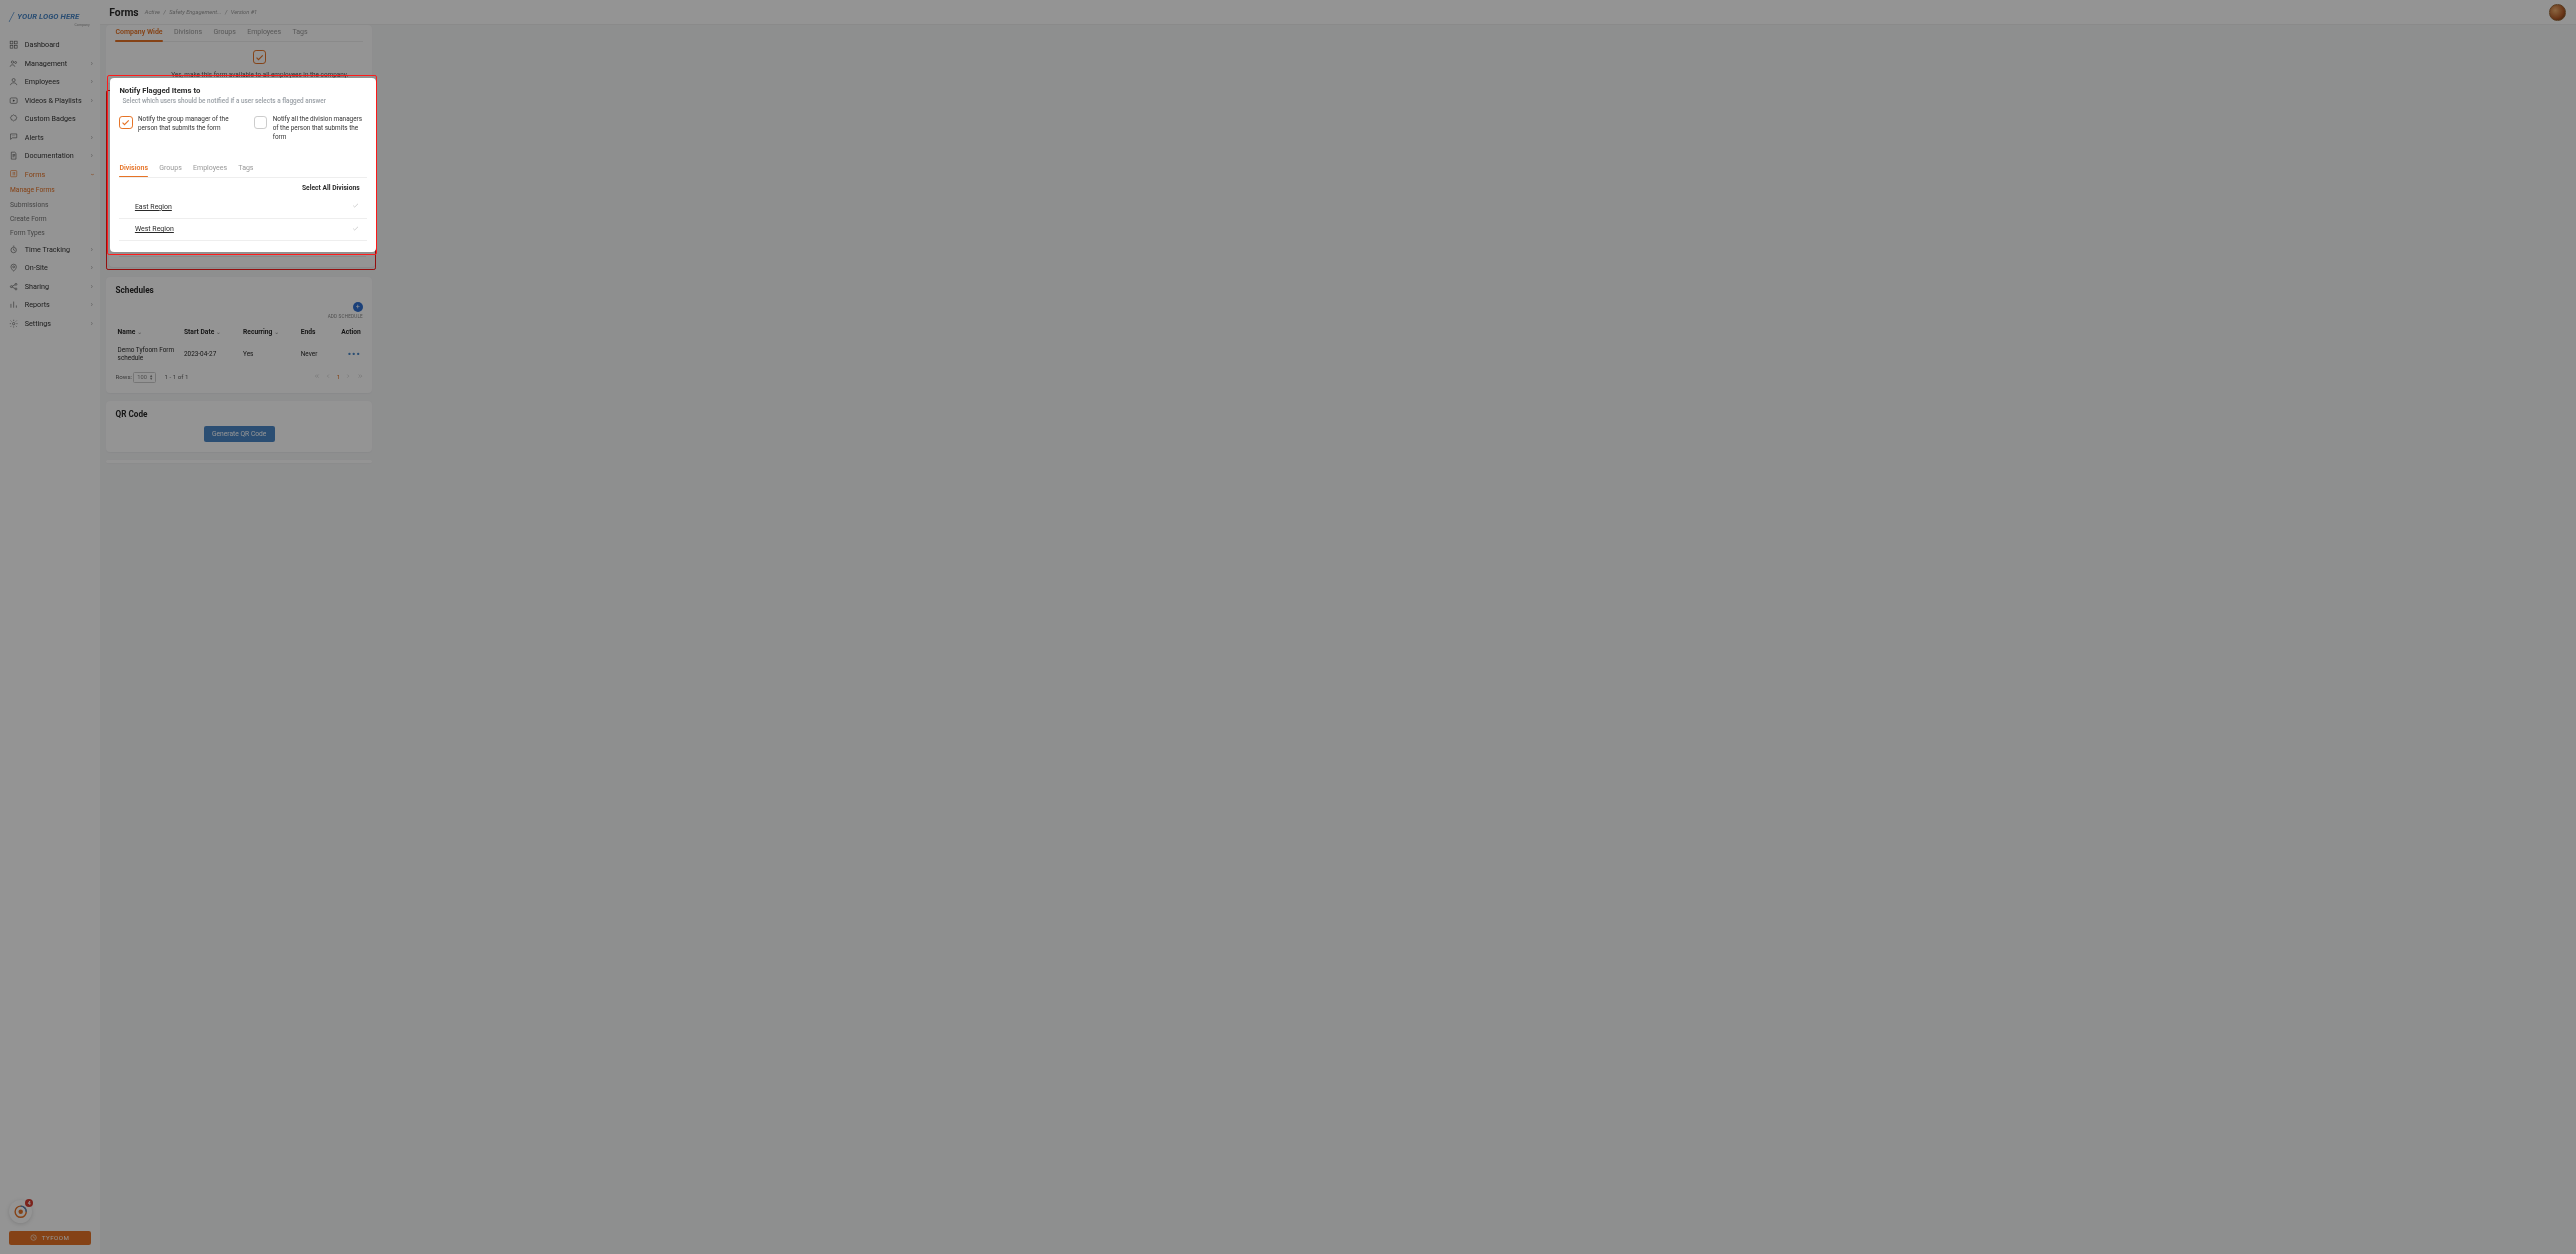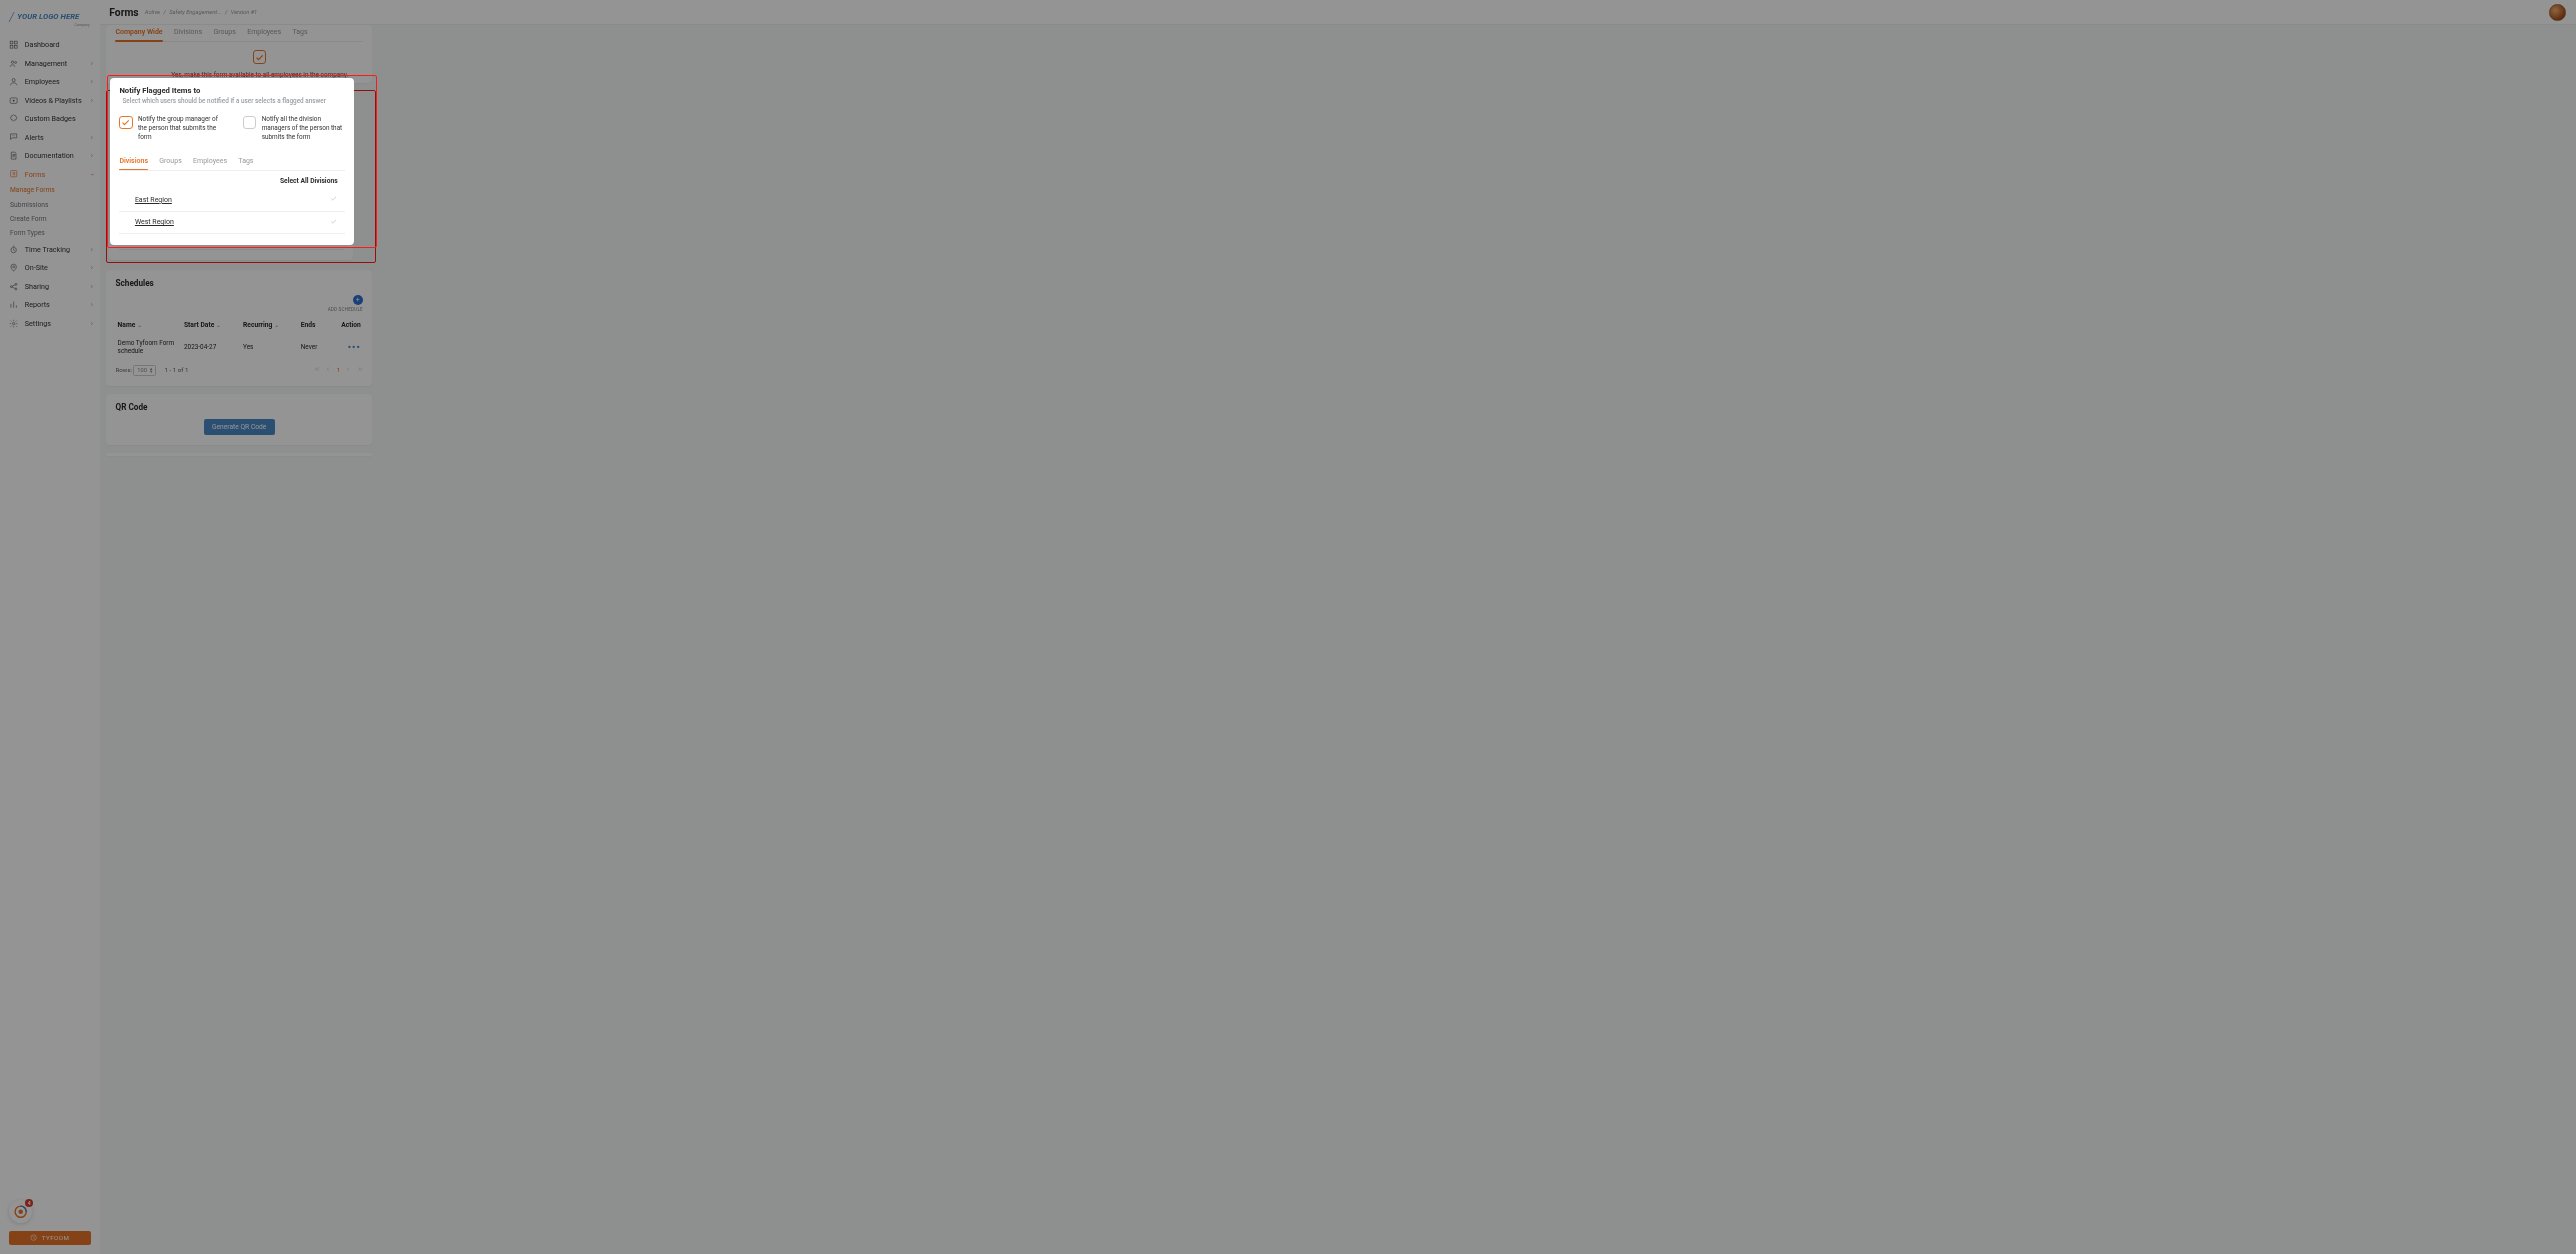--- a/index.html
+++ b/index.html
@@ -51,24 +51,24 @@
   .tab.active::after { content: ""; position: absolute; left: 0; right: 0; bottom: -0.5px; height: 1.5px; background: #e67326; border-radius: 1px; }
 
   .check-row { display: flex; align-items: center; gap: 7.2px; padding-left: 41px; flex-direction: column; }
   .checkbox { width: 13.4px; height: 13.4px; border: 1px solid #e67326; border-radius: 3.1px; display: inline-flex; align-items: center; justify-content: center; background: #fff; }
   .checkbox.unchecked { border-color: #ccc; }
   .checkbox svg { width: 9.3px; height: 9.3px; stroke: #e67326; stroke-width: 3; fill: none; }
   .check-text { font-size: 6.4px; color: #555; }
 
   
   .highlight-box { position: relative; border: 1.5px solid #ff1a1a; border-radius: 2.1px; margin-bottom: 7.2px; }
-  .card.notify { width: 244px; margin: 2.1px; margin-bottom: 2.1px; }
+  .card.notify { width: 266px; margin: 2.1px; margin-bottom: 2.1px; }
   .notify h3 { font-size: 7.7px; font-weight: 700; margin-bottom: 2.1px; }
   .notify .subtitle { font-size: 6.4px; color: #9aa0a6; font-weight: 500; margin-bottom: 9.3px; margin-left: 3.1px; text-align: left; }
-  .notify-opts { display: flex; gap: 22px; margin-bottom: 12px; }
+  .notify-opts { display: flex; gap: 22px; margin-bottom: 19px; }
   .notify-opt { display: flex; gap: 5.2px; flex: 1; align-items: flex-start; } 
   .notify-opt .checkbox { flex-shrink: 0; margin-top: 1px; }
   .notify-opt-text { font-size: 6.4px; color: #333; line-height: 1.4; }
 
   .div-header-row { display: flex; justify-content: flex-end; padding: 2.1px 7.2px 4.1px; }
   .select-all { font-size: 6.7px; font-weight: 700; }
   .div-row { display: flex; justify-content: space-between; align-items: center; padding: 6.2px 7.2px 6.2px 15.5px; border-bottom: 0.5px solid #eee; font-size: 7px; text-decoration: underline; }
   .div-check { color: #ccc; }
   .div-check svg { width: 7.2px; height: 7.2px; stroke: #ccc; stroke-width: 3; fill: none; }
 

